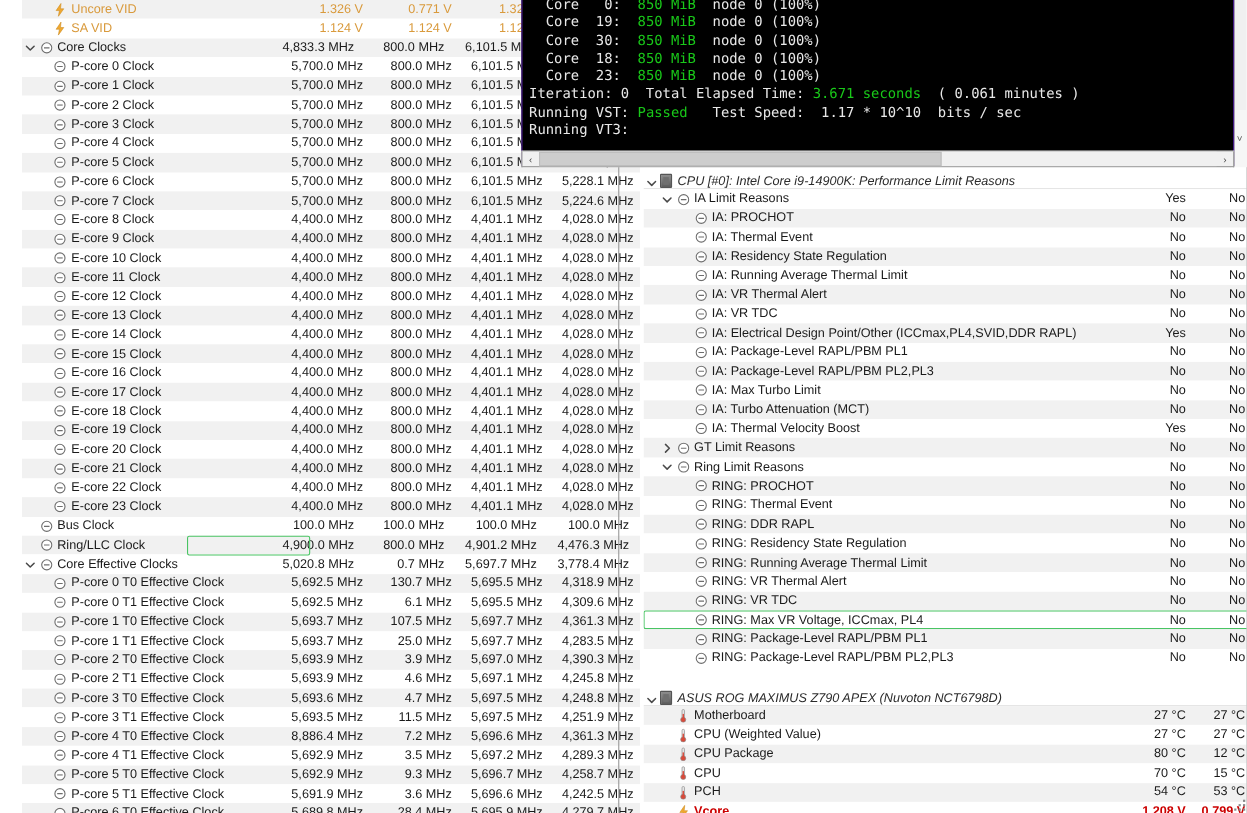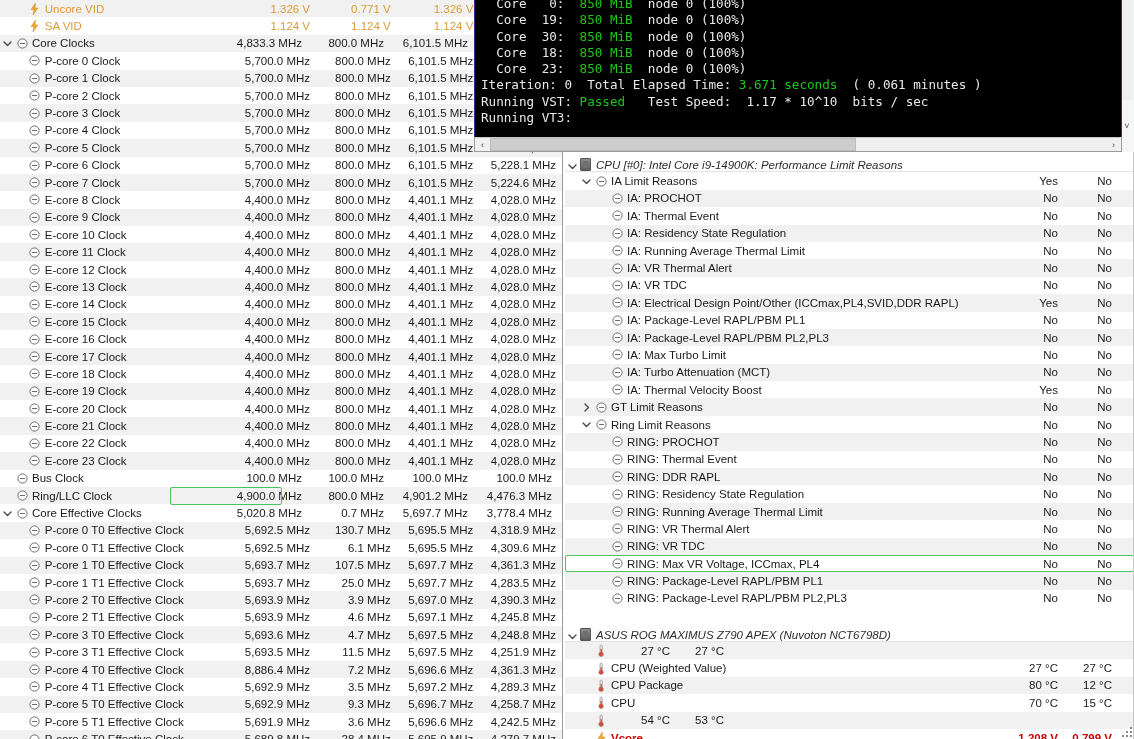--- a/index.html
+++ b/index.html
@@ -14,20 +14,21 @@
     position: relative;
     width: 1134px; height: 739px;
     background: #ffffff;
   }
 
   
   .panel {
     position: absolute;
     background: #ffffff;
     overflow: hidden;
+    margin-left: 20px;
   }
   .row {
     position: relative;
     display: flex;
     align-items: center;
     height: 17.4px;
     font-size: 11.5px;
     color: #1a1a1a;
     white-space: nowrap;
   }
@@ -1223,20 +1224,21 @@
       <div class="row alt">
         <div style="width:14px"></div>
         <div class="twisty"></div>
         <div class="dot">
           <svg width="8" height="13" viewBox="0 0 8 13">
             <rect x="3" y="1" width="2.3" height="8" rx="1.1" fill="#e6e6e6" stroke="#8a8a8a" stroke-width="0.6"></rect>
             <circle cx="4.1" cy="10.3" r="2.3" fill="#d94a3a" stroke="#8a8a8a" stroke-width="0.6"></circle>
             <rect x="3.5" y="5" width="1.3" height="5" fill="#d94a3a"></rect>
           </svg>
         </div>
+        <div class="lbl">Motherboard</div>
         <div class="v1">27 °C</div>
         <div class="v2">27 °C</div>
       </div>
       <div class="row plain">
         <div style="width:14px"></div>
         <div class="twisty"></div>
         <div class="dot">
           <svg width="8" height="13" viewBox="0 0 8 13">
             <rect x="3" y="1" width="2.3" height="8" rx="1.1" fill="#e6e6e6" stroke="#8a8a8a" stroke-width="0.6"></rect>
             <circle cx="4.1" cy="10.3" r="2.3" fill="#d94a3a" stroke="#8a8a8a" stroke-width="0.6"></circle>
@@ -1278,20 +1280,21 @@
       <div class="row alt">
         <div style="width:14px"></div>
         <div class="twisty"></div>
         <div class="dot">
           <svg width="8" height="13" viewBox="0 0 8 13">
             <rect x="3" y="1" width="2.3" height="8" rx="1.1" fill="#e6e6e6" stroke="#8a8a8a" stroke-width="0.6"></rect>
             <circle cx="4.1" cy="10.3" r="2.3" fill="#d94a3a" stroke="#8a8a8a" stroke-width="0.6"></circle>
             <rect x="3.5" y="5" width="1.3" height="5" fill="#d94a3a"></rect>
           </svg>
         </div>
+        <div class="lbl">PCH</div>
         <div class="v1">54 °C</div>
         <div class="v2">53 °C</div>
       </div>
       <div class="row plain vcore">
         <div style="width:14px"></div>
         <div class="twisty"></div>
         <div class="dot">
           <svg width="9" height="12" viewBox="0 0 9 12">
             <path d="M5.5 0 L1 6.6 H4 L3 12 L8 5 H5 Z" fill="#f0a830" stroke="#c98a1d" stroke-width="0.5"></path>
           </svg>

